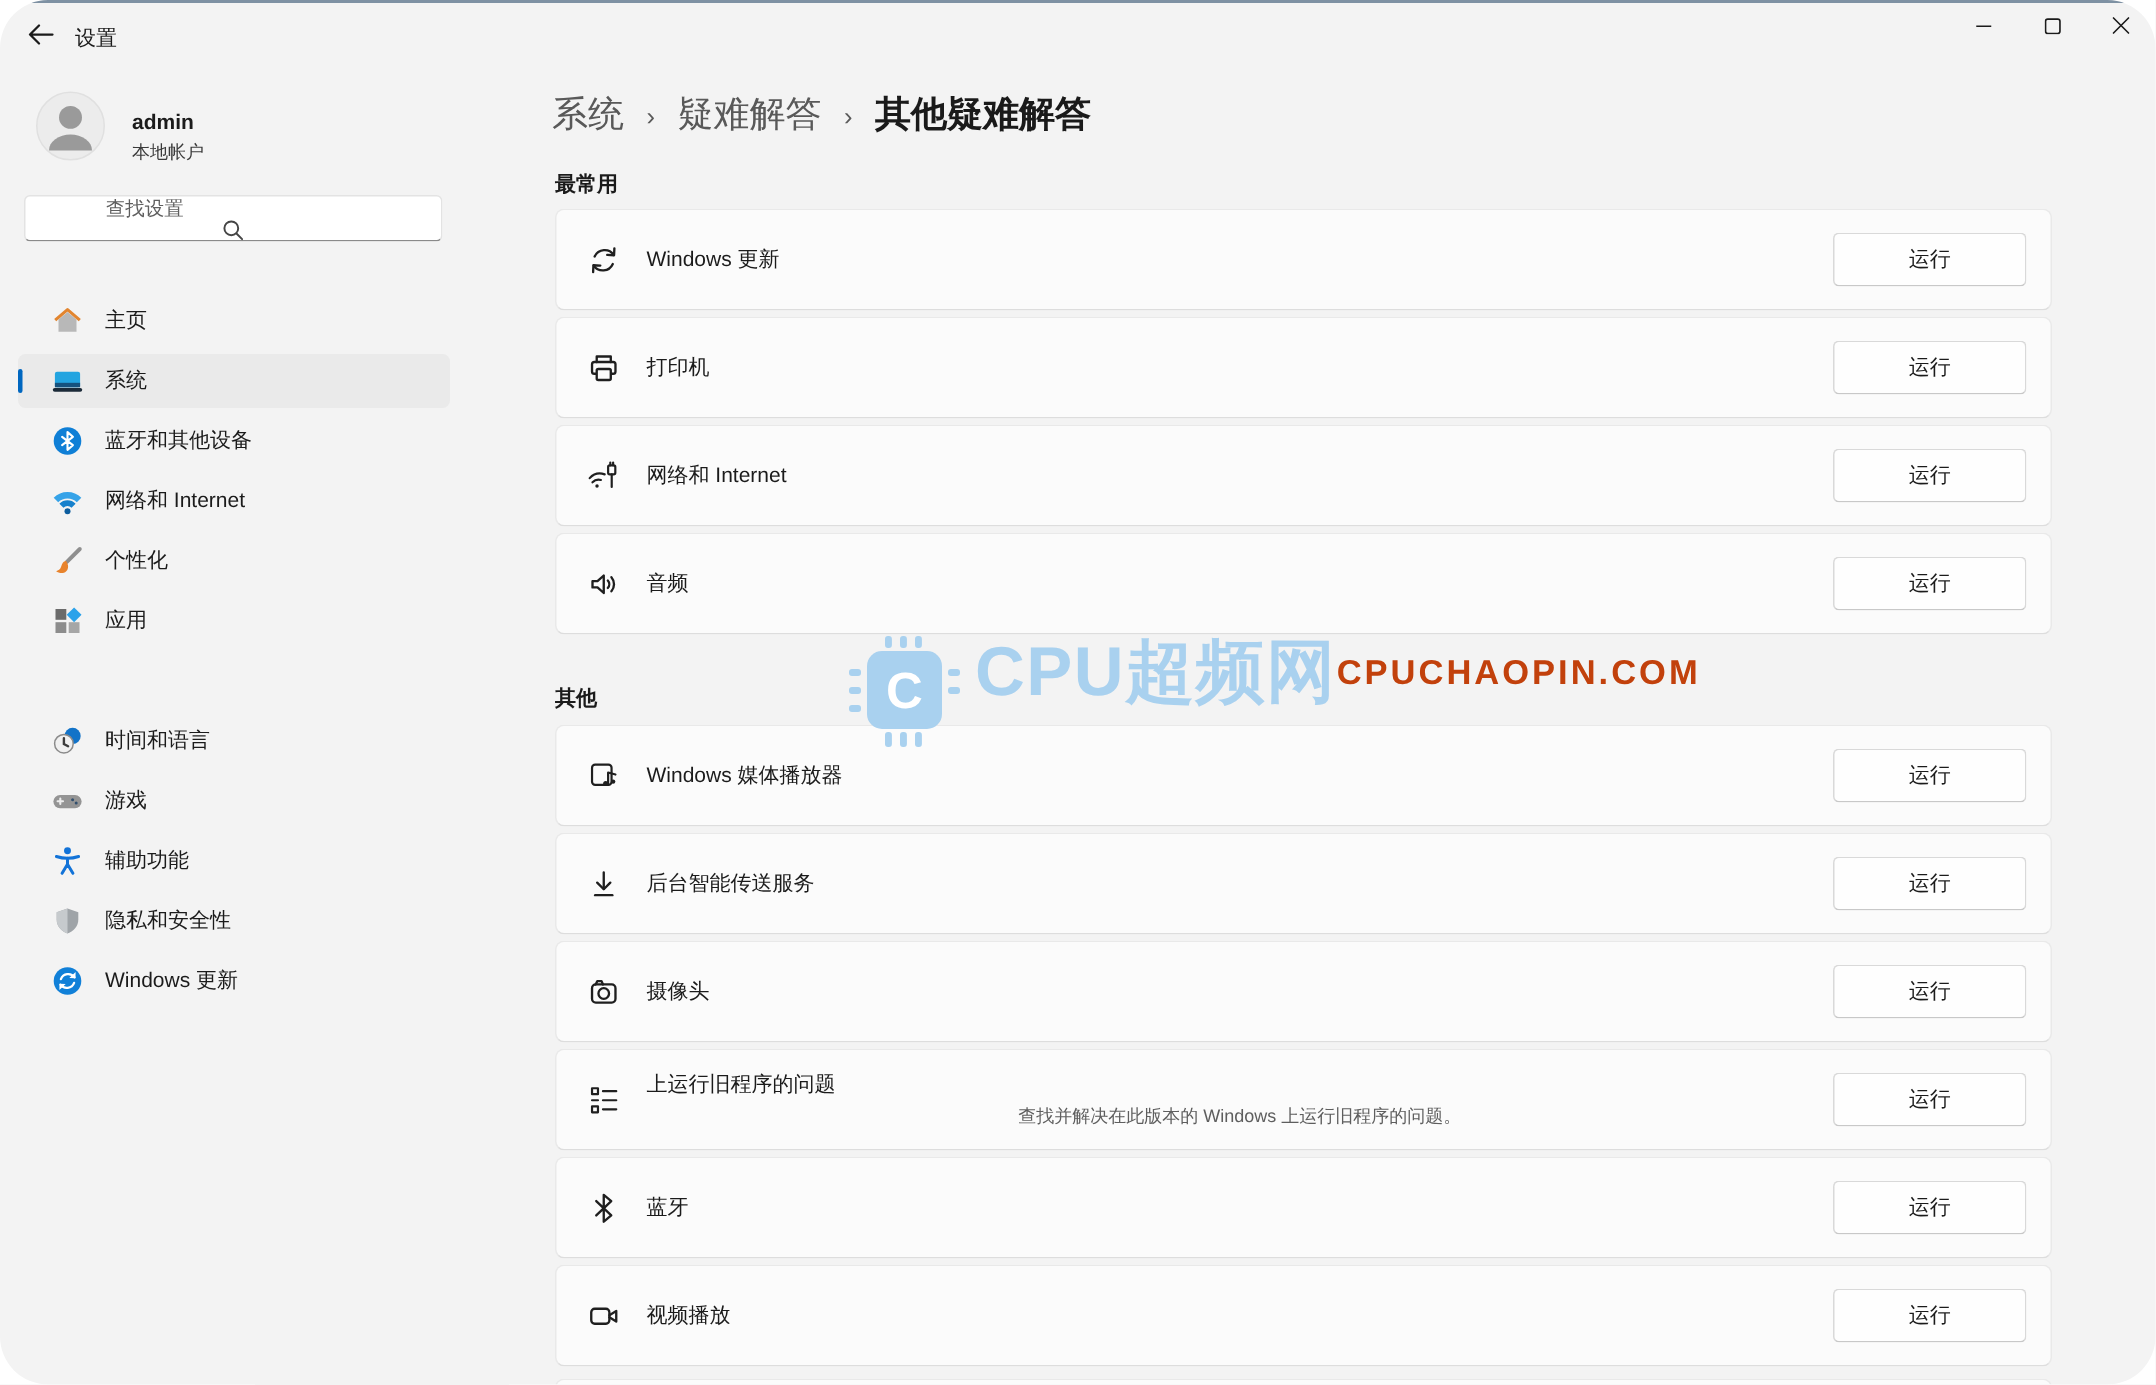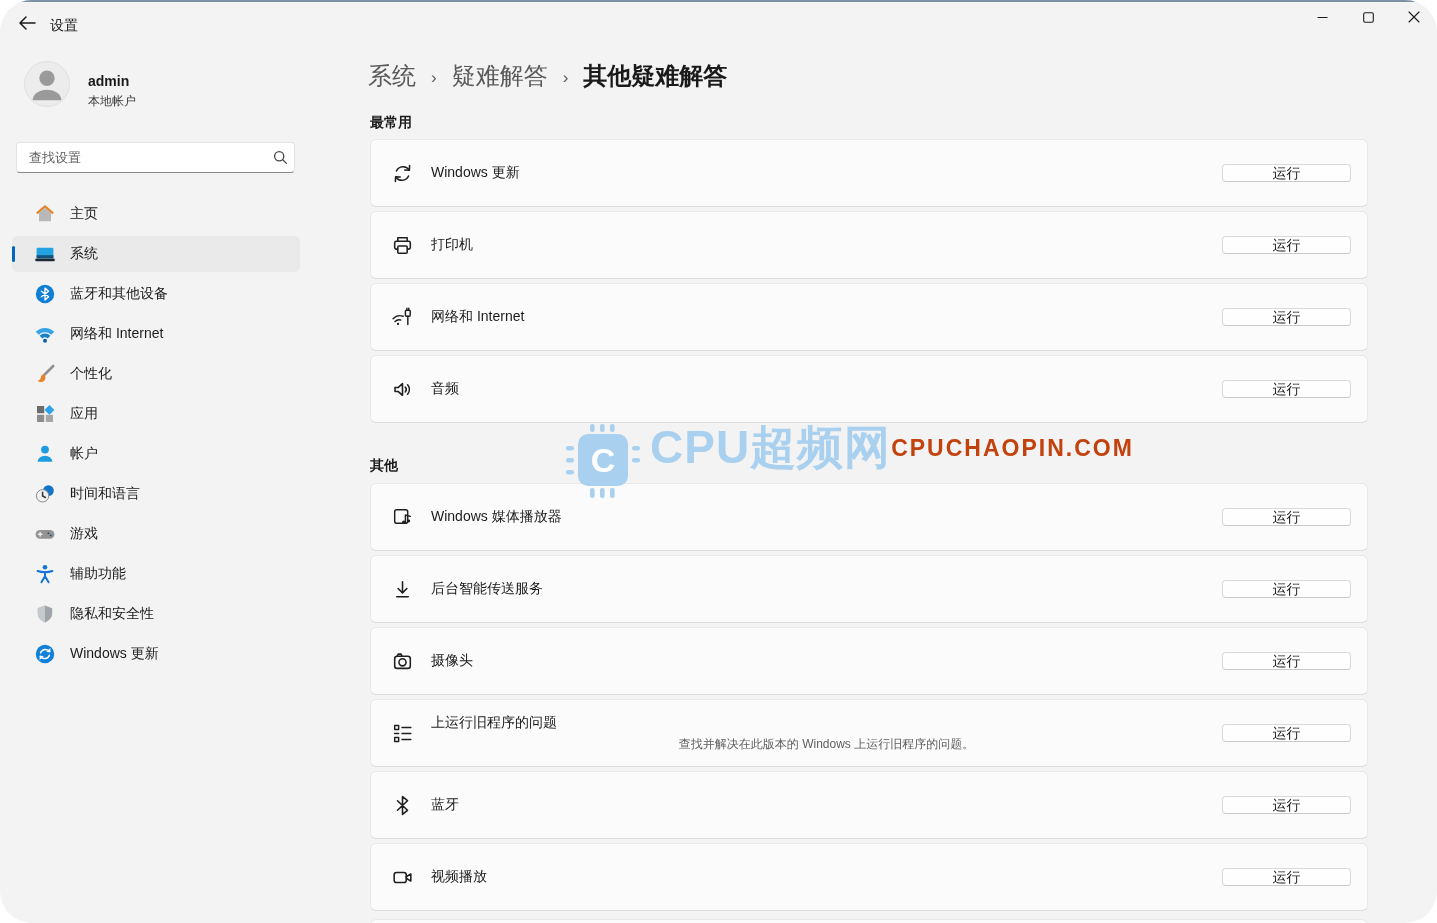--- a/index.html
+++ b/index.html
@@ -13,21 +13,21 @@
   .app-title { position:absolute; left:50px; top:17px; font-size:14px; color:#1b1b1b; }
   .win-controls { position:absolute; right:0; top:2px; display:flex; }
   .win-btn { width:46px; height:30px; display:flex; align-items:center; justify-content:center; cursor:pointer; }
 
   
   .avatar { position:absolute; left:24px; top:61px; width:46px; height:46px; border-radius:50%; background:#ececec; border:1px solid #e0e0e0; overflow:hidden; display:flex; align-items:center; justify-content:center; }
   .profile-name { position:absolute; left:88px; top:73px; font-size:14px; font-weight:bold; }
   .profile-type { position:absolute; left:88px; top:93px; font-size:12px; color:#3a3a3a; }
 
   
-  .search-box { position:absolute; left:16px; top:142px; width:279px; height:31px; background:#ffffff; border:1px solid #e3e3e3; border-bottom:1px solid #8a8a8a; border-radius:4px; display:flex; align-items:center; }
+  .search-box { position:absolute; left:16px; top:130px; width:279px; height:31px; background:#ffffff; border:1px solid #e3e3e3; border-bottom:1px solid #8a8a8a; border-radius:4px; display:flex; align-items:center;flex-direction:column; }
   .search-box input { flex:1; border:none; outline:none; background:transparent; font-size:13px; color:#1b1b1b; padding:0 6px 0 12px; font-family:"Liberation Sans", sans-serif; }
   .search-box input::placeholder { color:#5f5f5f; opacity:1; }
   .search-glyph { width:28px; display:flex; justify-content:center; }
 
   
   .side-item { position:absolute; left:12px; width:288px; height:36px; border-radius:5px; display:flex; align-items:center; padding-left:22px; cursor:pointer; }
   .side-item .sicon { width:22px; height:22px; margin-right:14px; flex:0 0 22px; }
   .side-item .slabel { font-size:14px; color:#1b1b1b; white-space:nowrap; }
   .side-item.selected { background:#eaeaea; }
   .side-item.selected::before { content:""; position:absolute; left:0; top:10px; width:3px; height:16px; border-radius:2px; background:#0067c0; }
@@ -39,21 +39,21 @@
   .crumb-sep { font-size:17px; color:#5a5a5a; padding-top:3px; }
 
   .section-title { position:absolute; left:370px; font-size:14px; font-weight:bold; color:#1b1b1b; }
 
   .card { position:absolute; left:370px; width:998px; height:68px; background:#fbfbfb; border:1px solid #e9e9e9; border-bottom-color:#dddddd; border-radius:6px; display:flex; align-items:center; padding:0 16px; }
   .ricon { width:26px; height:26px; margin:0 16px 0 2px; flex:0 0 26px; display:flex; align-items:center; justify-content:center; }
   .ricon svg { display:block; }
   .rtext { flex:1; display:flex; flex-direction:column; gap:4px; }
   .rlabel { font-size:14px; color:#1b1b1b; }
   .rdesc { font-size:12px; color:#5e5e5e;text-align:center; }
-  .run-btn { width:129px; height:18px; background:#fefefe; border:1px solid #d9d9d9; border-bottom-color:#c8c8c8; border-radius:4px; font-size:14px; color:#1b1b1b; font-family:"Liberation Sans", sans-serif; cursor:pointer; flex:0 0 129px; }
+  .run-btn { width:129px; height:36px; background:#fefefe; border:1px solid #d9d9d9; border-bottom-color:#c8c8c8; border-radius:4px; font-size:14px; color:#1b1b1b; font-family:"Liberation Sans", sans-serif; cursor:pointer; flex:0 0 129px; }
 
   
   .watermark { position:absolute; left:566px; top:424px; display:flex; align-items:flex-start; z-index:5; pointer-events:none; }
   .wm-text { margin-left:10px; display:flex; flex-direction:row; align-items:center; }
   .wm-title { font-size:46px; font-weight:bold; color:#a9d1ef; line-height:1.02; letter-spacing:1px; white-space:nowrap; }
   .wm-sub { font-size:23px; font-weight:bold; color:#c2410c; letter-spacing:2px; margin-top:2px; white-space:nowrap; }
 </style>
 </head>
 <body>
 
@@ -143,27 +143,20 @@
           <rect x="11.9" y="3.4" width="7" height="7" fill="#2ba2ea" transform="rotate(45 15.4 6.9)"></rect>
         </svg></span>
     <span class="slabel">应用</span>
   </div>
   <div class="side-item" style="top:356px">
     <span class="sicon"><svg width="22" height="22" viewBox="0 0 22 22">
           <path d="M19.2 3 L10.6 11.6" stroke="#8f8f8f" stroke-width="2.6" stroke-linecap="round"></path>
           <path d="M10 10.8 c-2.4 0.6 -2.8 2.8 -3.4 4.4 c-0.5 1.4 -1.7 2.2 -3.2 2.6 c1.9 1.5 5 1.7 6.6 0.2 c1.5 -1.3 1.8 -3.6 1 -5.4 z" fill="#e8832c"></path>
         </svg></span>
     <span class="slabel">个性化</span>
-  </div>
-  <div class="side-item" style="top:436px">
-    <span class="sicon"><svg width="22" height="22" viewBox="0 0 22 22">
-          <circle cx="11" cy="6.6" r="3.9" fill="#1e9ce2"></circle>
-          <path d="M3.6 18.8 a7.4 6 0 0 1 14.8 0 z" fill="#1e9ce2"></path>
-        </svg></span>
-    <span class="slabel">帐户</span>
   </div>
   <div class="side-item" style="top:476px">
     <span class="sicon"><svg width="22" height="22" viewBox="0 0 22 22">
           <circle cx="14.4" cy="7.6" r="5.4" fill="#1273c8"></circle>
           <circle cx="8.6" cy="12.8" r="6.2" fill="#f0f0f0" stroke="#8b8b8b" stroke-width="1"></circle>
           <path d="M8.6 9.2 V13 L11.4 14.5" fill="none" stroke="#3c3c3c" stroke-width="1.6" stroke-linecap="round"></path>
         </svg></span>
     <span class="slabel">时间和语言</span>
   </div>
   <div class="side-item" style="top:516px">

